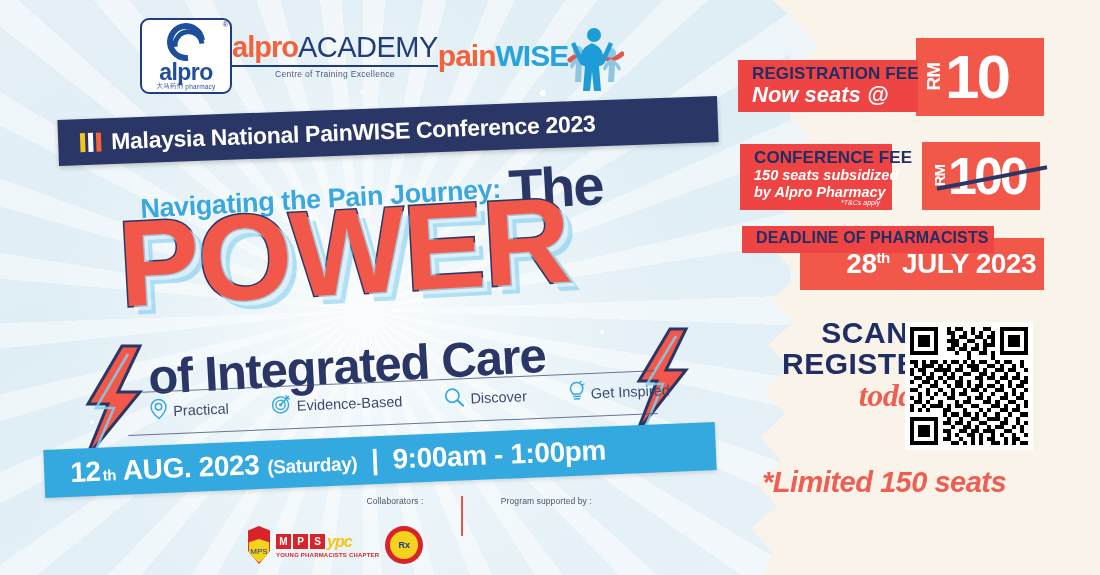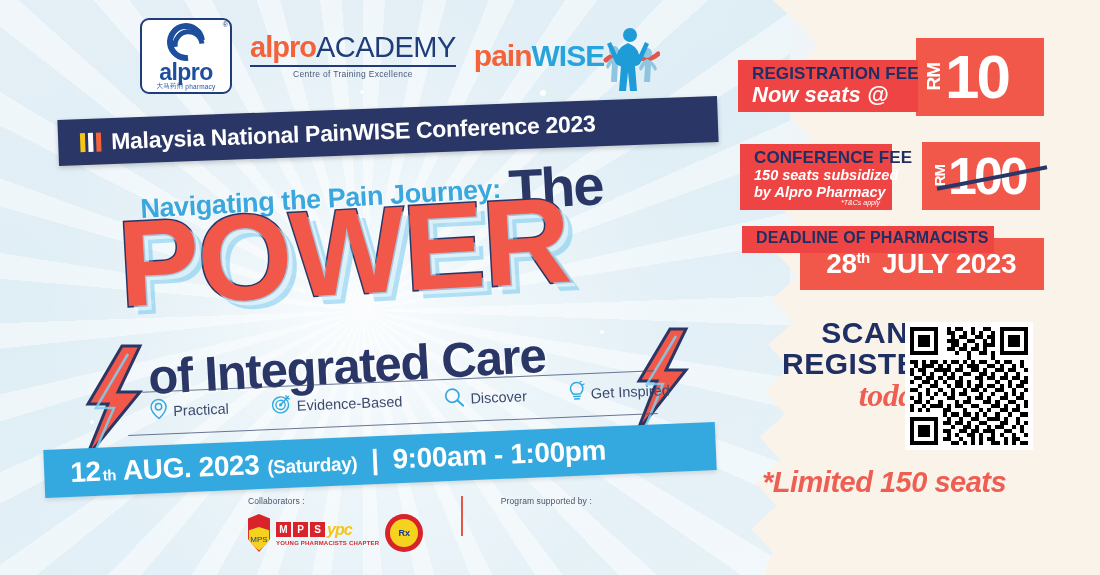--- a/index.html
+++ b/index.html
@@ -46,21 +46,21 @@
       22% 96%, 17% 92%, 23% 88%, 18% 84%, 24% 80%,
       19% 76%, 25% 72%, 20% 68%, 26% 64%, 21% 60%,
       27% 56%, 22% 52%, 28% 48%, 23% 44%, 29% 40%,
       24% 36%, 30% 32%, 25% 28%, 31% 24%, 26% 20%,
       32% 16%, 27% 12%, 33% 8%, 28% 4%);
   }
 
   
   .logo-row {
     position:absolute; left:140px; top:18px;
-    display:flex; align-items:center; gap:18px;
+    display:flex; align-items:center; 
   }
   .alpro-logo {
     width:92px; height:76px; background:#ffffff;
     border:2px solid #1f3d7a; border-radius:9px;
     position:relative; display:flex; flex-direction:column;
     align-items:center; justify-content:center; padding-top:2px;
   }
   .alpro-swirl {
     width:38px; height:38px; border-radius:50%;
     border:6px solid #1d4f9c; position:relative;
@@ -191,21 +191,21 @@
   .saturday { font-size:19px; margin-left:6px; }
   .divider-pipe { margin:0 12px; font-weight:bold; }
 
   
   .collab-zone {
     position:absolute; left:248px; top:496px; width:460px; height:72px;
     display:flex; gap:38px; align-items:flex-start;
   }
   .collab-block { display:flex; flex-direction:column; }
   .collab-head {
-    font-size:8.5px; color:#4a5468; margin-bottom:8px; letter-spacing:.1px;
+    font-size:8.5px; color:#4a5468; margin-bottom:20px; letter-spacing:.1px;text-align:right;
   }
   .collab-logos { display:flex; align-items:center; gap:6px; }
   .crest {
     width:22px; height:38px; position:relative;
     background:#d8232a;
     clip-path:polygon(50% 0%,100% 12%,100% 66%,50% 100%,0% 66%,0% 12%);
     display:flex; align-items:flex-end; justify-content:center;
   }
   .crest-in {
     width:24px; height:26px; background:#f5d21e;
@@ -543,21 +543,21 @@
       <span class="strike"></span>
     </span>
   </div>
   <div class="card-blue" style="left:740px; top:144px; width:152px; height:66px;">
     <div class="lbl-strong">CONFERENCE FEE</div>
     <div class="lbl-italic-sm">150 seats subsidized</div>
     <div class="lbl-italic-sm">by Alpro Pharmacy</div>
     <div class="tcs">*T&amp;Cs apply</div>
   </div>
 
-  <div class="card-red" style="left:800px; top:238px; width:244px; height:52px; justify-content:flex-end; padding-right:28px;">
+  <div class="card-red" style="left:800px; top:238px; width:244px; height:52px; justify-content:flex-end; padding-right:8px;">
     <span class="deadline-date">
       <span>28</span><span class="sup">th</span>
       <span style="margin-left:5px">JULY 2023</span>
     </span>
   </div>
   <div class="card-blue" style="left:742px; top:226px; width:252px; height:27px; padding-top:4px;">
     <div class="lbl-strong" style="font-size:16px">DEADLINE OF PHARMACISTS</div>
   </div>
 
   <div class="scan-zone">

